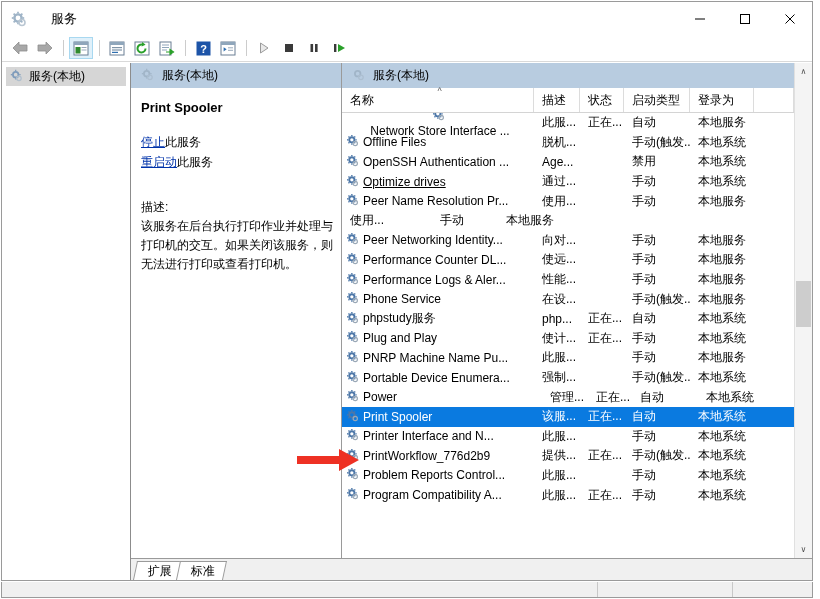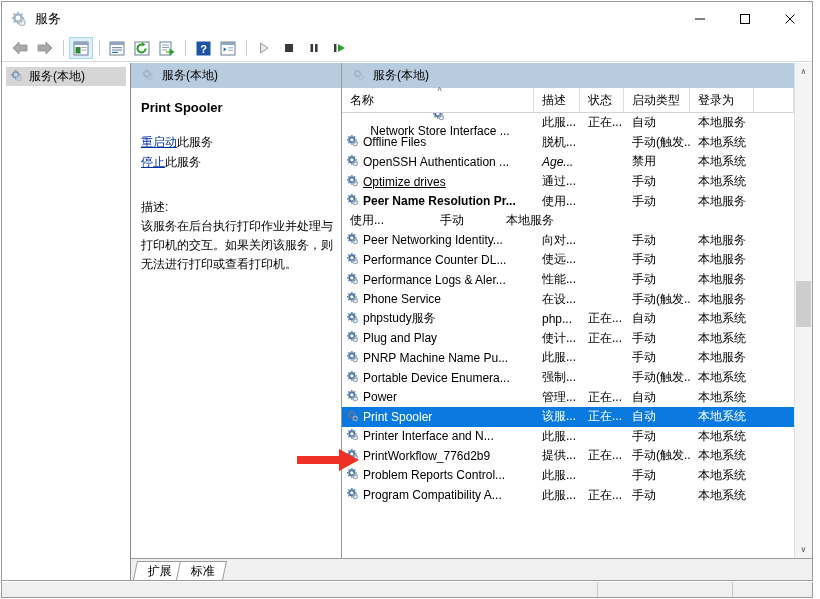--- a/index.html
+++ b/index.html
@@ -32,21 +32,21 @@
     align-items: center;
     flex: 0 0 auto;
     position: relative;
   }
   .title-icon {
     margin-left: 9px;
     width: 16px; height: 16px;
     display: inline-block;
   }
   .title-text {
-    margin-left: 8px;
+    margin-left: 24px;
     font-size: 13px;
     color: #000;
   }
   .win-buttons {
     position: absolute;
     right: 0; top: 0;
     height: 33px;
     display: flex;
   }
   .win-btn {
@@ -485,24 +485,24 @@
                     <line x1="11.4" y1="7" x2="13" y2="7"></line>
                 </g>
                 <circle cx="11" cy="11.5" r="2.8" fill="none" stroke="#a3b4c4" stroke-width="1.5"></circle>
               </svg>
             </span>
             <span>服务(本地)</span>
           </div>
           <div class="details-body">
             <div class="svc-title">Print Spooler</div>
             <div class="link-row">
-              <span class="svc-link">重启动</span><span>此服务</span>
+              <span class="svc-link">停止</span><span>此服务</span>
             </div>
             <div class="link-row">
-              <span class="svc-link">停止</span><span>此服务</span>
+              <span class="svc-link">重启动</span><span>此服务</span>
             </div>
             <div class="desc-block">
               <div class="desc-label">描述:</div>
               <div class="desc-text">该服务在后台执行打印作业并处理与打印机的交互。如果关闭该服务，则无法进行打印或查看打印机。</div>
             </div>
           </div>
         </div>
 
         <div class="list-wrap">
           <div class="list-header-row">
@@ -593,21 +593,21 @@
                         <line x1="11.6" y1="7.2" x2="13.2" y2="7.2"></line>
                         <line x1="3" y1="3" x2="4.1" y2="4.1"></line>
                         <line x1="10.3" y1="10.3" x2="11.4" y2="11.4"></line>
                         <line x1="11.4" y1="3" x2="10.3" y2="4.1"></line>
                         <line x1="4.1" y1="10.3" x2="3" y2="11.4"></line>
                       </g>
                       <circle cx="11.4" cy="11.6" r="2.6" fill="none" stroke="#9aa8b6" stroke-width="1.5"></circle>
                     </svg></span>
                   <span>OpenSSH Authentication ...</span>
                 </div>
-                <div class="cell" style="width: 46px; font-style: italic;">Age...</div>
+                <div class="cell" style="width: 46px;">Age...</div>
                 <div class="cell" style="width: 44px;"></div>
                 <div class="cell" style="width: 66px;">禁用</div>
                 <div class="cell" style="width: 64px;">本地系统</div>
               </div>
               <div class="row">
                 <div class="cell name" style="width: 192px; text-decoration: underline;">
                   <span class="gear"><svg width="13" height="13" viewBox="0 0 16 16">
                       <circle cx="7.2" cy="7.2" r="3.2" fill="none" stroke="#4d77a8" stroke-width="2.3"></circle>
                       <g stroke="#4d77a8" stroke-width="1.7">
                         <line x1="7.2" y1="1.2" x2="7.2" y2="2.8"></line>
@@ -622,21 +622,21 @@
                       <circle cx="11.4" cy="11.6" r="2.6" fill="none" stroke="#9aa8b6" stroke-width="1.5"></circle>
                     </svg></span>
                   <span>Optimize drives</span>
                 </div>
                 <div class="cell" style="width: 46px;">通过...</div>
                 <div class="cell" style="width: 44px;"></div>
                 <div class="cell" style="width: 66px;">手动</div>
                 <div class="cell" style="width: 64px;">本地系统</div>
               </div>
               <div class="row">
-                <div class="cell name" style="width: 192px; font-weight: bold;">
+                <div class="cell name" style="width: 192px;">
                   <span class="gear"><svg width="13" height="13" viewBox="0 0 16 16">
                       <circle cx="7.2" cy="7.2" r="3.2" fill="none" stroke="#4d77a8" stroke-width="2.3"></circle>
                       <g stroke="#4d77a8" stroke-width="1.7">
                         <line x1="7.2" y1="1.2" x2="7.2" y2="2.8"></line>
                         <line x1="7.2" y1="11.6" x2="7.2" y2="13.2"></line>
                         <line x1="1.2" y1="7.2" x2="2.8" y2="7.2"></line>
                         <line x1="11.6" y1="7.2" x2="13.2" y2="7.2"></line>
                         <line x1="3" y1="3" x2="4.1" y2="4.1"></line>
                         <line x1="10.3" y1="10.3" x2="11.4" y2="11.4"></line>
                         <line x1="11.4" y1="3" x2="10.3" y2="4.1"></line>
@@ -852,21 +852,21 @@
                         <line x1="11.6" y1="7.2" x2="13.2" y2="7.2"></line>
                         <line x1="3" y1="3" x2="4.1" y2="4.1"></line>
                         <line x1="10.3" y1="10.3" x2="11.4" y2="11.4"></line>
                         <line x1="11.4" y1="3" x2="10.3" y2="4.1"></line>
                         <line x1="4.1" y1="10.3" x2="3" y2="11.4"></line>
                       </g>
                       <circle cx="11.4" cy="11.6" r="2.6" fill="none" stroke="#9aa8b6" stroke-width="1.5"></circle>
                     </svg></span>
                   <span>Power</span>
                 </div>
-                <div class="cell" style="width: 46px;">管理...</div>
+                <div class="cell" style="width: 46px; margin-left: 8px;">管理...</div>
                 <div class="cell" style="width: 44px;">正在...</div>
                 <div class="cell" style="width: 66px;">自动</div>
                 <div class="cell" style="width: 64px;">本地系统</div>
               </div>
               <div class="row selected">
                 <div class="cell name" style="width: 192px;">
                   <span class="gear"><svg width="13" height="13" viewBox="0 0 16 16">
                       <circle cx="7.2" cy="7.2" r="3.2" fill="none" stroke="#4d77a8" stroke-width="2.3"></circle>
                       <g stroke="#4d77a8" stroke-width="1.7">
                         <line x1="7.2" y1="1.2" x2="7.2" y2="2.8"></line>

